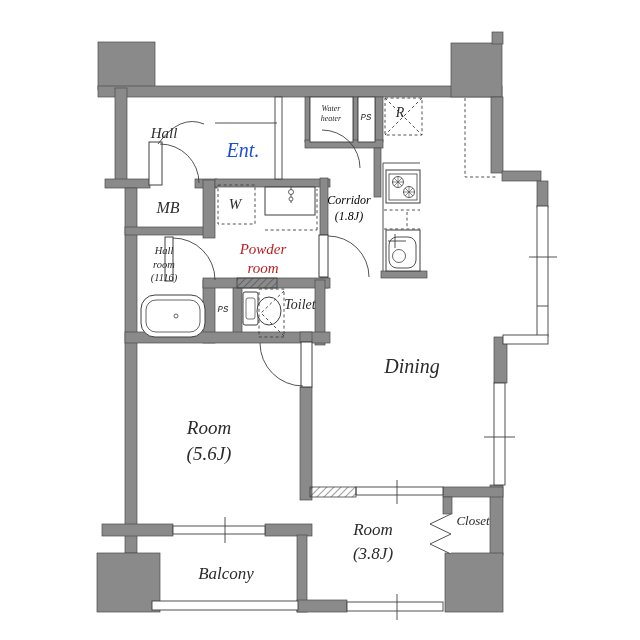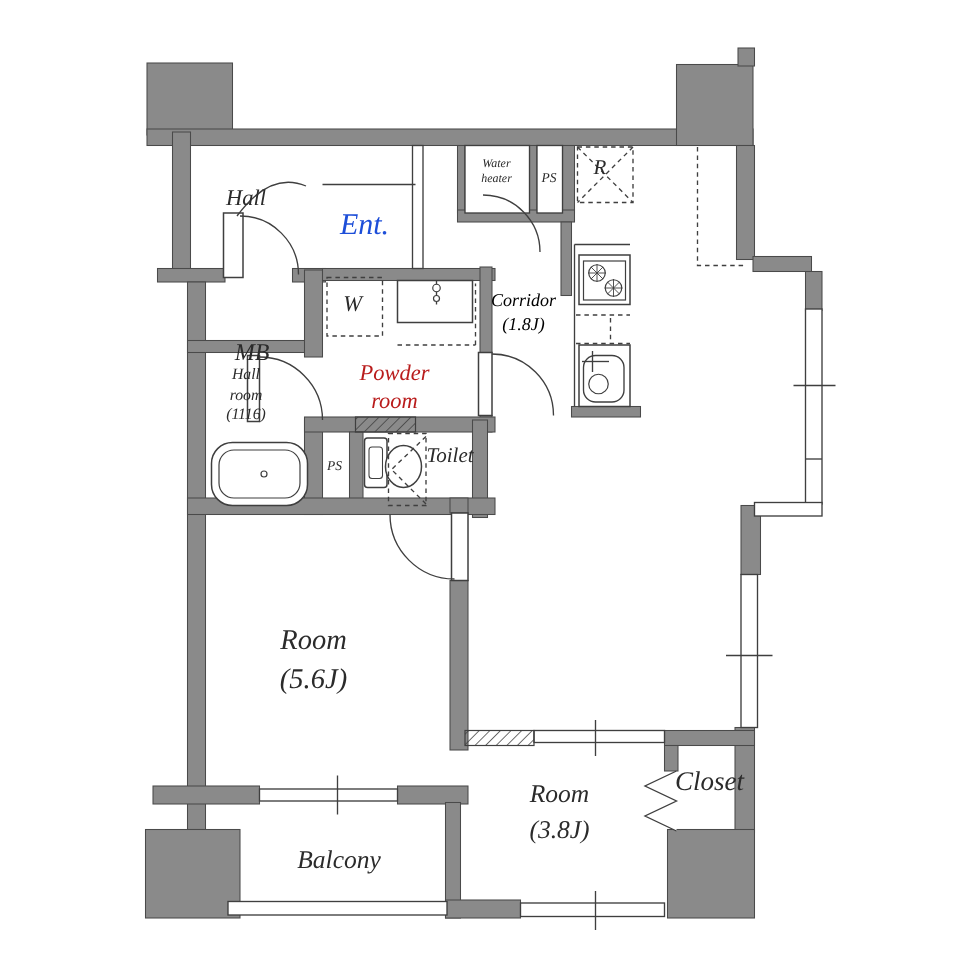--- a/index.html
+++ b/index.html
@@ -8,24 +8,24 @@
   .plan-svg{position:absolute;left:0;top:0;}
   .lbl{position:absolute;transform:translate(-50%,-50%);text-align:center;
        font-style:italic;color:#2b2b2b;line-height:1.25;white-space:nowrap;}
   .lbl div{display:block;}
   .fs20{font-size:20px;line-height:1.32;}
   .fs19{font-size:19px;line-height:1.38;}
   .fs17{font-size:17px;line-height:1.42;}
   .fs16{font-size:16px;}
   .fs15{font-size:15px;}
   .fs14{font-size:14px;}
-  .fs13{font-size:18px;}
+  .fs13{font-size:13px;}
   .fs12{font-size:12px;line-height:1.35;}
   .fs10{font-size:10.5px;line-height:1.3;}
-  .fs9{font-size:9px;}
+  .fs9{font-size:9px;font-family:Liberation Mono, monospace;}
   .fs8{font-size:8px;line-height:1.2;}
 </style>
 </head>
 <body>
 
 <div class="stage">
 
 <svg class="plan-svg" width="640" height="640" viewBox="0 0 640 640">
   <defs>
     <pattern id="hatch" width="5" height="10" patternUnits="userSpaceOnUse" patternTransform="rotate(45)">
@@ -192,21 +192,21 @@
 </div>
 
 <div class="lbl fs9" style="left: 366px; top: 119px; color: rgb(43, 43, 43);">
   <div>PS</div>
 </div>
 
 <div class="lbl fs14" style="left: 400px; top: 113px; color: rgb(43, 43, 43);">
   <div>R</div>
 </div>
 
-<div class="lbl fs16" style="left: 168px; top: 208px; color: rgb(43, 43, 43); margin-top: 28px;">
+<div class="lbl fs16" style="left: 168px; top: 208px; color: rgb(43, 43, 43);">
   <div>MB</div>
 </div>
 
 <div class="lbl fs15" style="left: 235px; top: 204px; color: rgb(43, 43, 43);">
   <div>W</div>
 </div>
 
 <div class="lbl fs12" style="left: 349px; top: 208px; color: #000000;">
   <div>Corridor</div>
   <div>(1.8J)</div>
@@ -225,20 +225,21 @@
 
 <div class="lbl fs9" style="left: 223px; top: 311px; color: rgb(43, 43, 43);">
   <div>PS</div>
 </div>
 
 <div class="lbl fs14" style="left: 300px; top: 305px; color: rgb(43, 43, 43);">
   <div>Toilet</div>
 </div>
 
 <div class="lbl fs20" style="left: 412px; top: 366px; color: rgb(43, 43, 43);">
+  <div>Dining</div>
 </div>
 
 <div class="lbl fs19" style="left: 209px; top: 441px; color: rgb(43, 43, 43);">
   <div>Room</div>
   <div>(5.6J)</div>
 </div>
 
 <div class="lbl fs17" style="left: 373px; top: 542px; color: rgb(43, 43, 43);">
   <div>Room</div>
   <div>(3.8J)</div>

